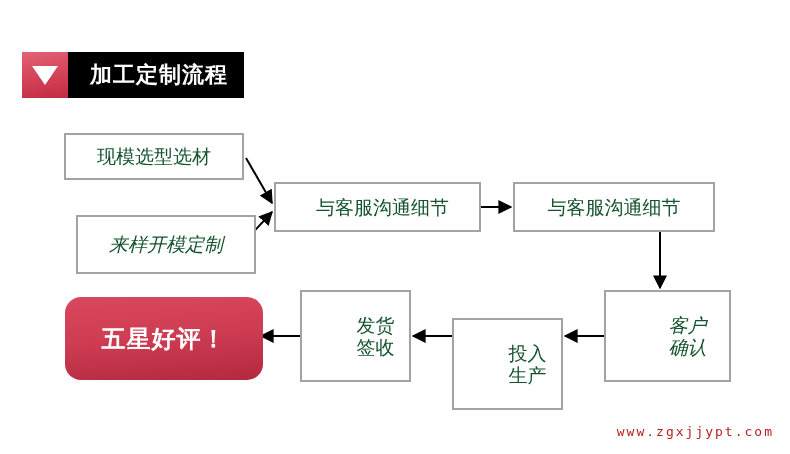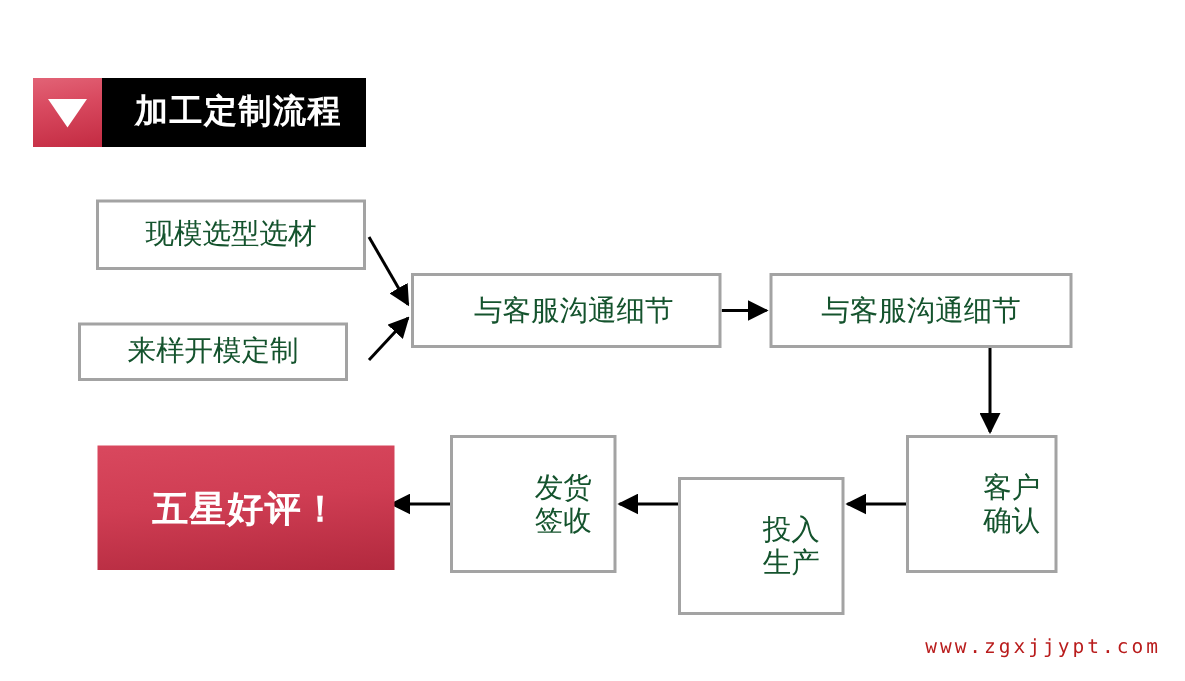--- a/index.html
+++ b/index.html
@@ -71,42 +71,43 @@
     justify-content: center;
     text-align: left;
     color: #14532d;
     font-size: 19px;
     line-height: 1.18;
     white-space: pre-line;
   }
   .node.small-node { font-size: 19px; padding-left: 40px; }
 
   .node-a { left: 64px;  top: 133px; width: 180px; height: 47px; }
-  .node-b { left: 52px;  top: 215px; width: 180px; height: 39px; }
+  .node-b { left: 76px;  top: 215px; width: 180px; height: 59px; font-style: italic; }
   .node-c { left: 274px; top: 182px; width: 207px; height: 50px; padding-left: 10px; }
   .node-d { left: 513px; top: 182px; width: 202px; height: 50px; }
-  .node-e { left: 604px; top: 290px; width: 101px; height: 92px; }
+  .node-e { left: 604px; top: 290px; width: 127px; height: 92px; font-style: italic; }
   .node-f { left: 452px; top: 290px; width: 111px; height: 92px; margin-top: 28px; }
   .node-g { left: 300px; top: 290px; width: 111px; height: 92px; }
 
   
   .node-final {
     position: absolute;
     left: 65px;
     top: 297px;
     width: 198px;
     height: 83px;
     background: linear-gradient(175deg, #d9485e 0%, #cf3d53 45%, #b2293e 100%);
     display: flex;
     align-items: center;
     justify-content: center;
     color: #ffffff;
     font-size: 24px;
     font-weight: bold;
     letter-spacing: 1px;
+    border-radius: 16px;
   }
 
   
   #connectors {
     position: absolute;
     left: 0;
     top: 0;
     width: 790px;
     height: 454px;
     pointer-events: none;

